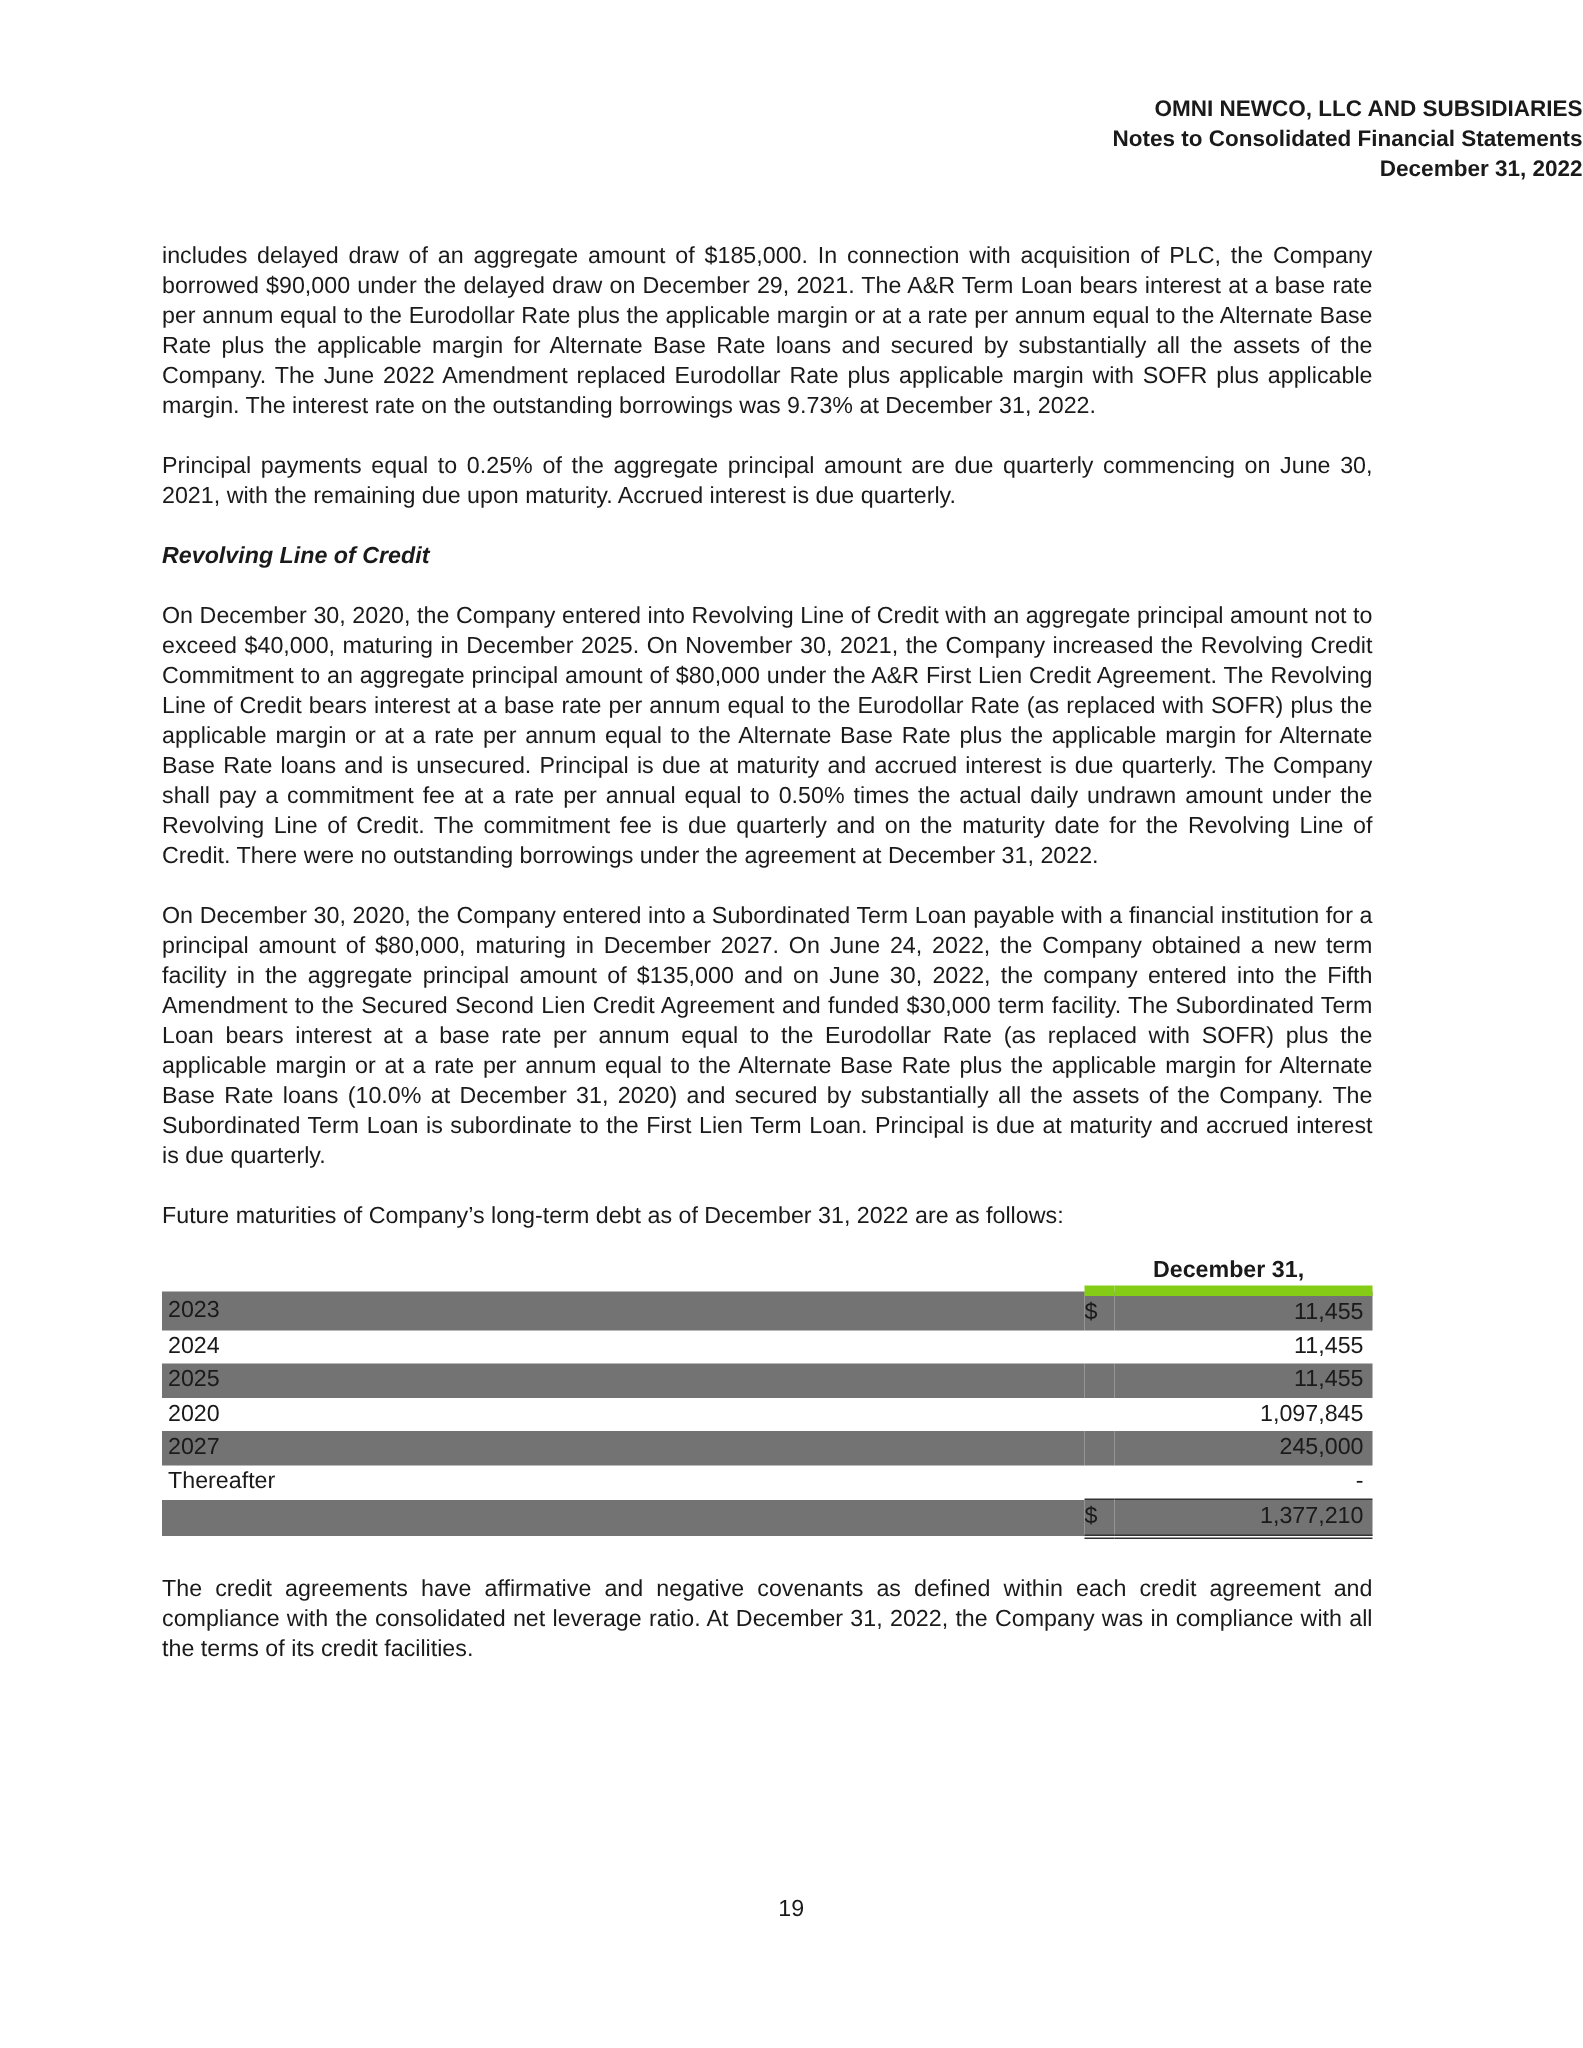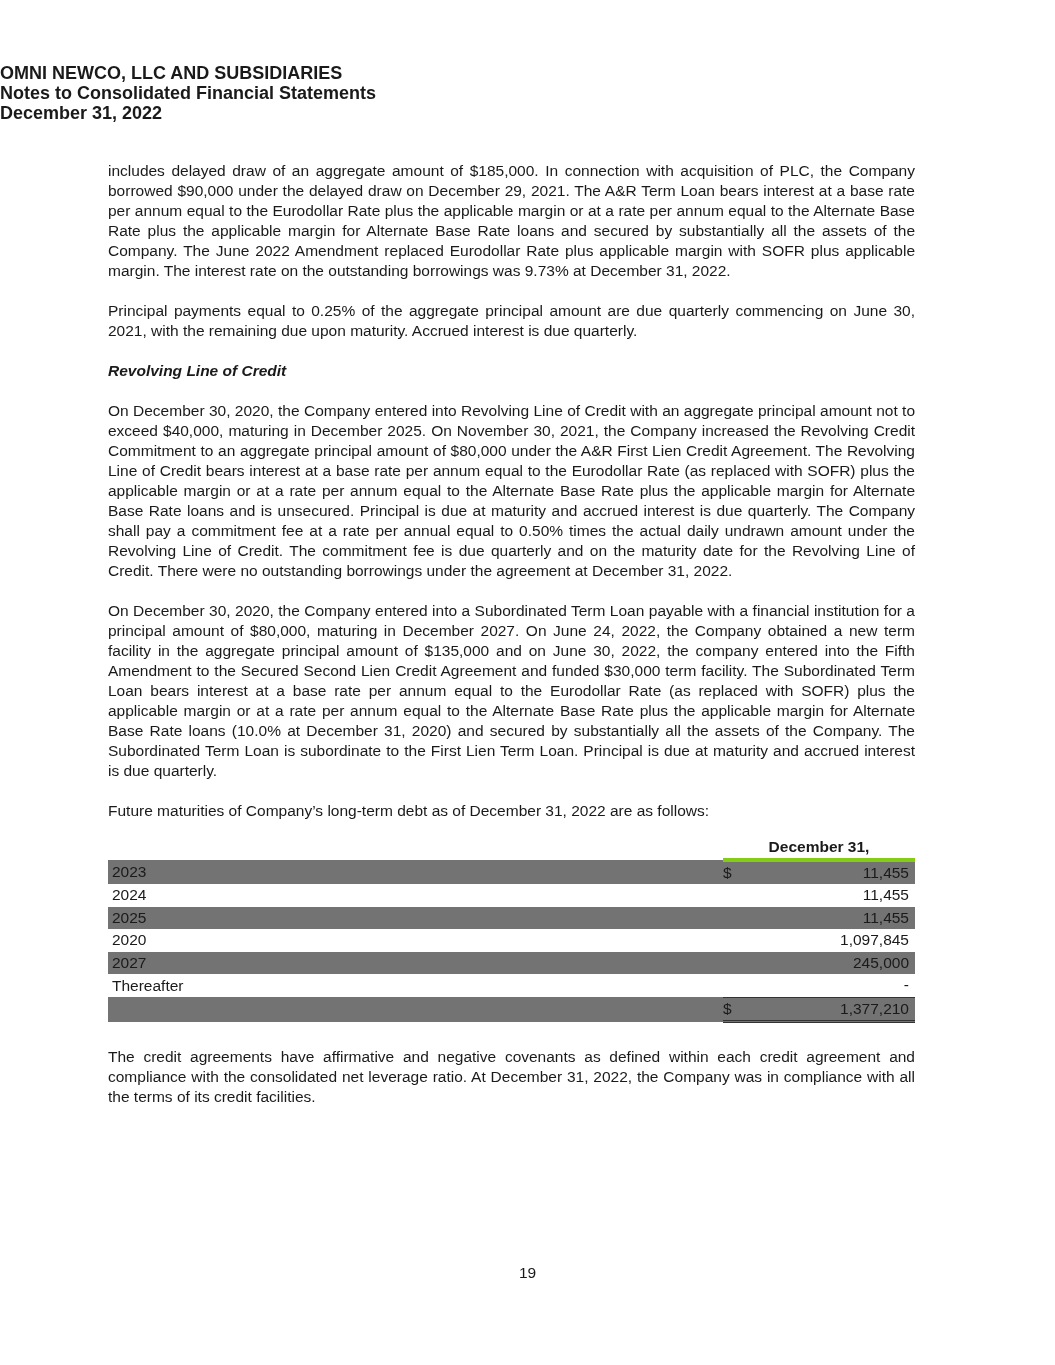--- a/index.html
+++ b/index.html
@@ -2,36 +2,36 @@
 <html><head>
 <meta charset="utf-8">
 <style>
   html, body { margin: 0; padding: 0; background: #ffffff; }
   body {
     width: 1055px; height: 1365px; position: relative; overflow: hidden;
     font-family: "Liberation Sans", sans-serif; color: #1a1a1a;
   }
   .header {
     position: absolute; top: 63px; left: 0; width: 1055px;
-    text-align: left; font-weight: bold; font-size: 18px; line-height: 20px;
+    text-align: right; font-weight: bold; font-size: 15px; line-height: 20px;
   }
   .content {
     position: absolute; top: 161px; left: 108px; width: 807px;
     font-size: 15.5px; line-height: 20px;
   }
   .para { text-align: justify; margin: 0 0 20px 0; }
   .section-heading { font-weight: bold; font-style: italic; margin: 0 0 20px 0; }
   .tbl { width: 807px; border-collapse: collapse; margin-top: 0; }
   .tbl td { padding: 0; height: 22.5px; font-size: 15.5px; line-height: 22px; }
   .tbl .yr { padding-left: 4px; }
   .tbl .cur { width: 20px; padding-left: 0; }
   .tbl .amt { text-align: right; padding-right: 6px; width: 165px; }
   .tbl .spacer { width: 612px; }
   .band td { background: #737373; }
-  .hdr-cell { font-weight: bold; text-align: center; border-bottom: 4px solid #84cc16; height: 20px !important; line-height: 20px !important; }
+  .hdr-cell { font-weight: bold; text-align: center; border-bottom: 7px solid #84cc16; height: 20px !important; line-height: 20px !important; }
   .total-cur, .total-amt { border-top: 1px solid #333; border-bottom: 3px double #333; }
   .page-num {
     position: absolute; top: 1264px; left: 0; width: 1055px; text-align: center;
     font-size: 15.5px;
   }
 </style>
 </head>
 <body>
 
 <div class="header">

